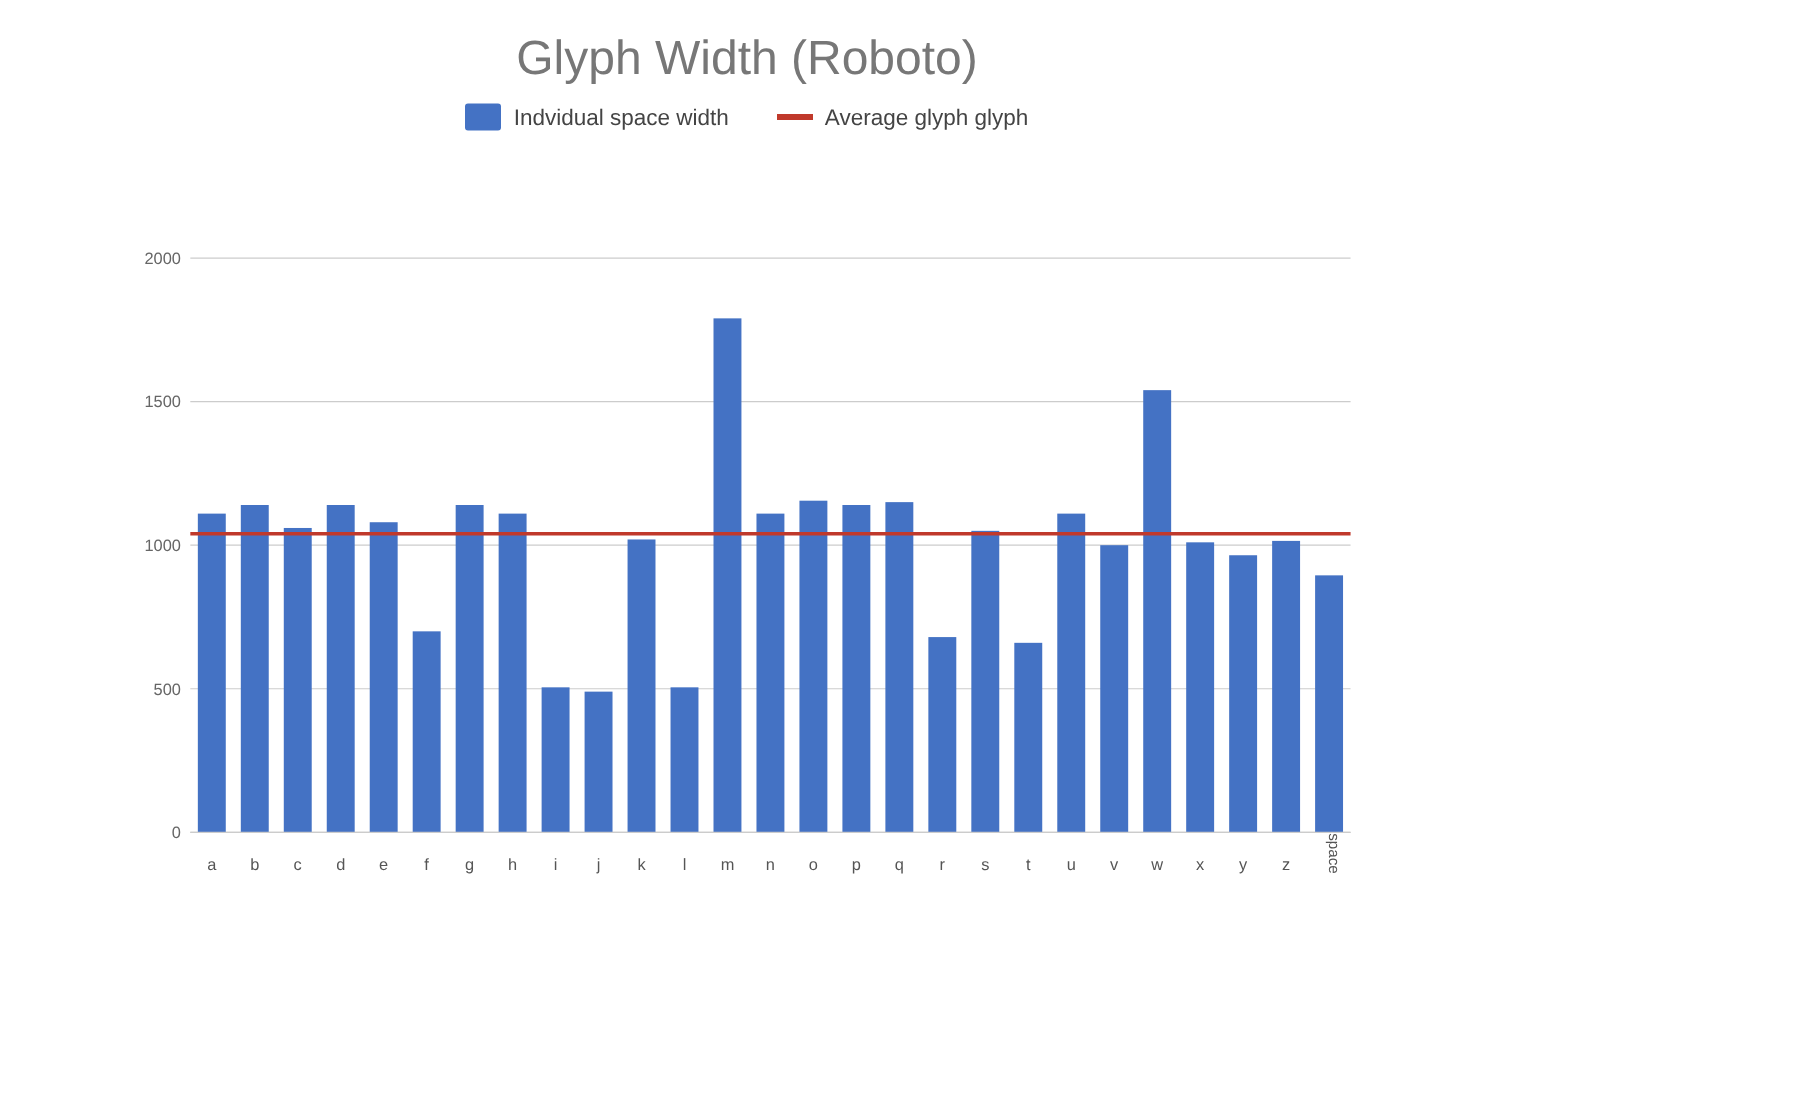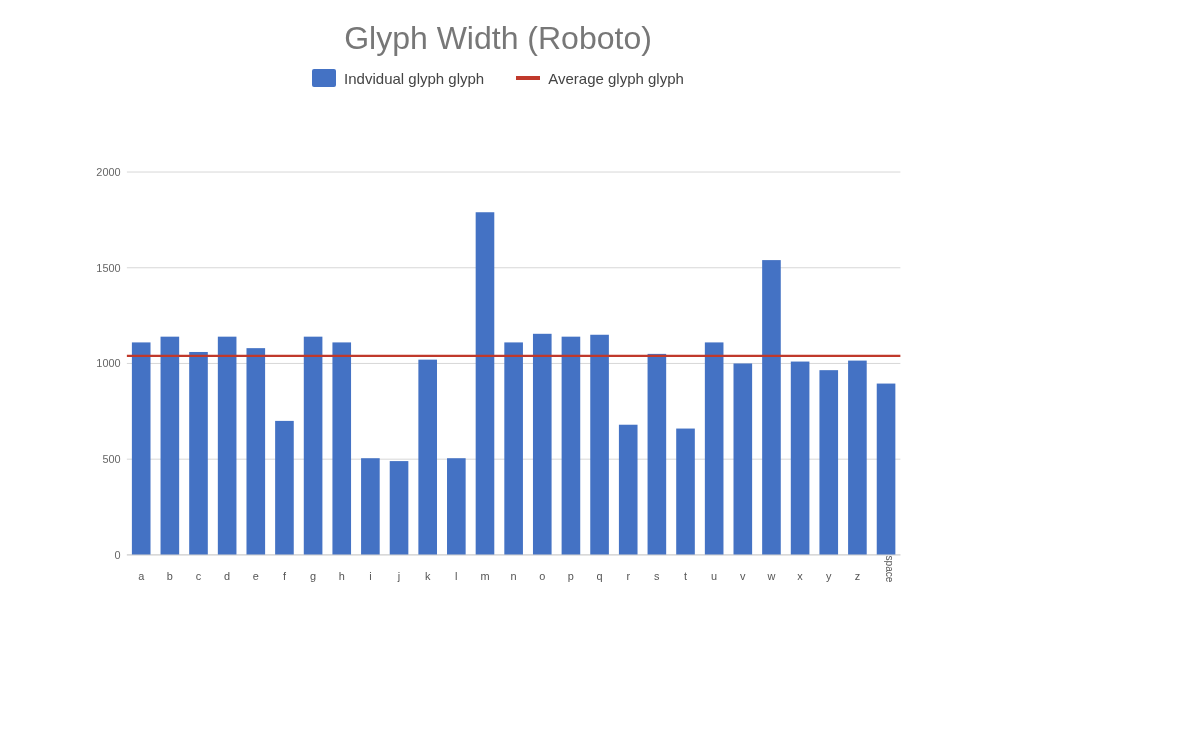--- a/index.html
+++ b/index.html
@@ -58,21 +58,21 @@
     }
   </style>
 </head>
 <body>
 
 <div class="chart-container">
   <h1 class="chart-title">Glyph Width (Roboto)</h1>
   <div class="legend">
     <div class="legend-item">
       <div class="legend-bar-icon"></div>
-      <span>Indvidual glyph glyph</span>
+      <span>Indvidual space width</span>
     </div>
     <div class="legend-item">
       <div class="legend-line-icon"></div>
       <span>Average glyph glyph</span>
     </div>
   </div>
   <div class="chart-area">
     <svg id="chart-svg" viewBox="0 0 1070 560" width="100%" height="560">
         <line x1="60" y1="500" x2="1050" y2="500" stroke="#ccc" stroke-width="1"></line>
         <text x="52" y="505" text-anchor="end" font-size="14" fill="#666">0</text>

